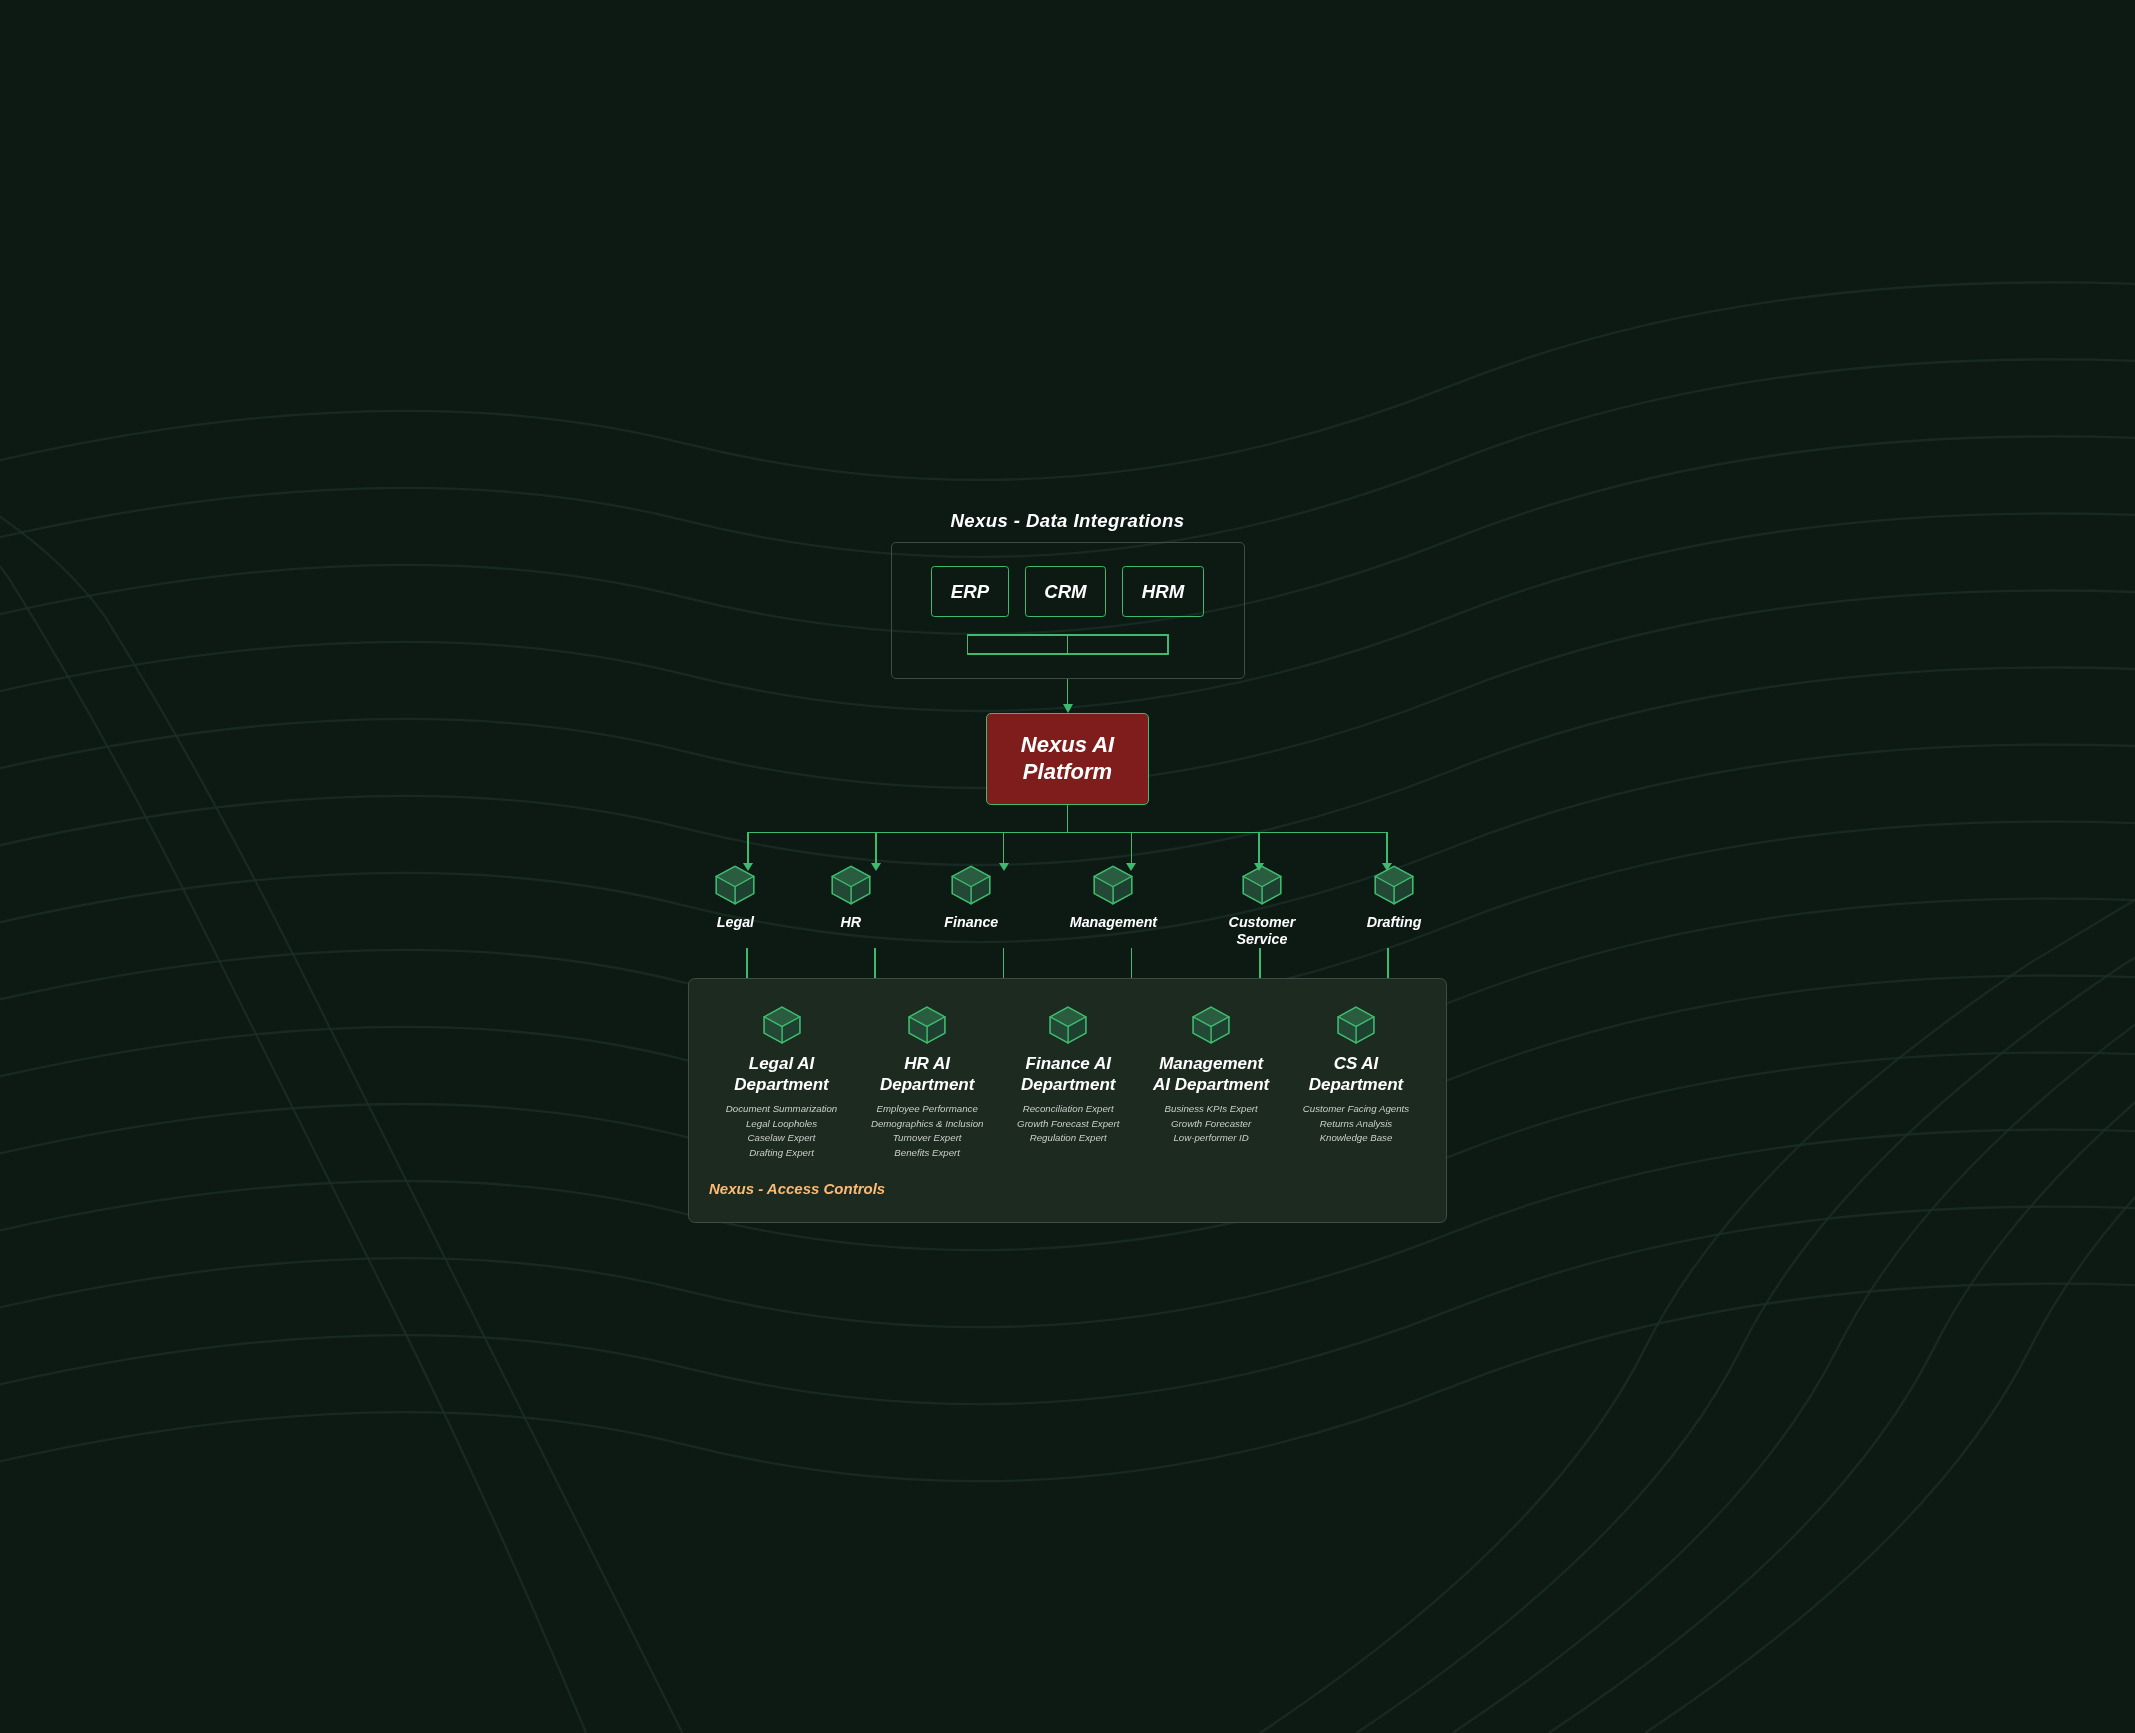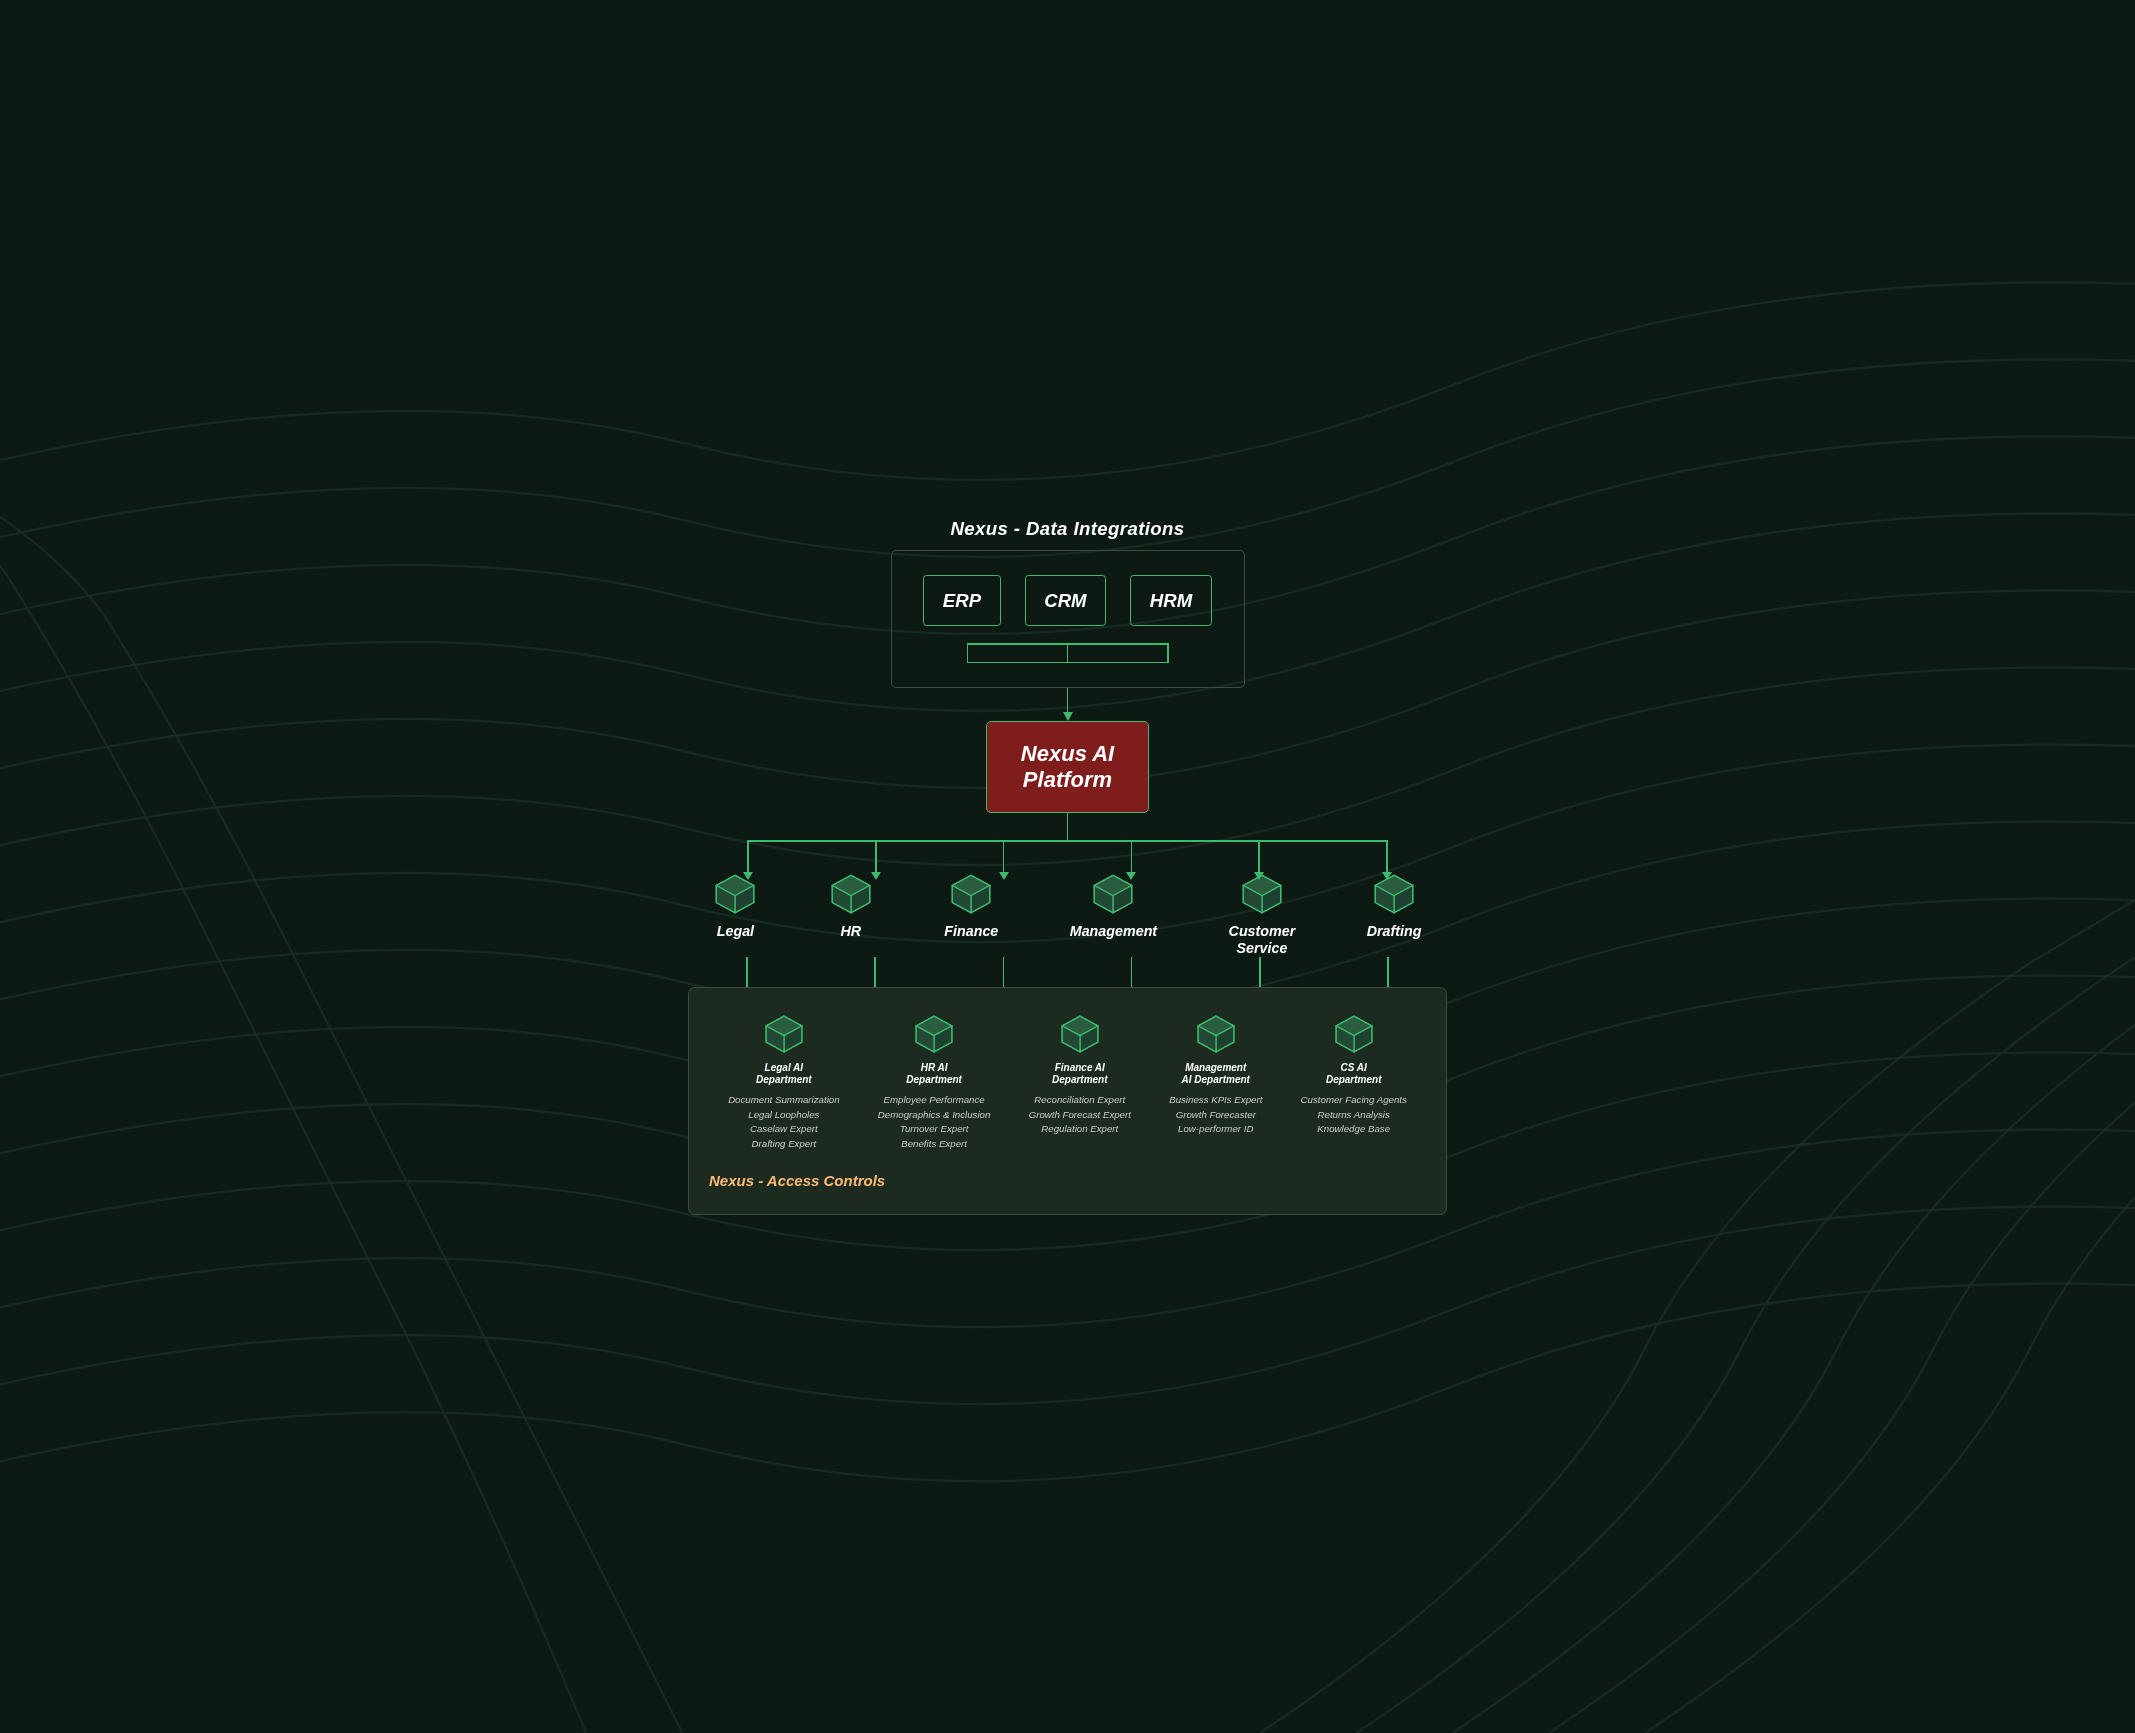--- a/index.html
+++ b/index.html
@@ -54,21 +54,21 @@
       display: flex;
       flex-direction: column;
       align-items: center;
       gap: 17px;
       background: transparent;
       width: 354px;
     }
 
     .integrations-items {
       display: flex;
-      gap: 24px;
+      gap: 16px;
       align-items: center;
     }
 
     .integration-item {
       border: 1.7px solid #3eba6e;
       border-radius: 3.4px;
       padding: 13.5px 18.6px;
       font-size: 18.6px;
       font-weight: 700;
       color: #ffffff;
@@ -141,21 +141,21 @@
 
     .ai-dept-item {
       display: flex;
       flex-direction: column;
       align-items: center;
       gap: 6.7px;
       max-width: 122px;
     }
 
     .ai-dept-title {
-      font-size: 10px;
+      font-size: 17px;
       font-weight: 800;
       color: #ffffff;
       text-align: center;
       line-height: 1.25;
     }
 
     .ai-dept-details {
       font-size: 9.7px;
       color: #cccccc;
       text-align: center;

